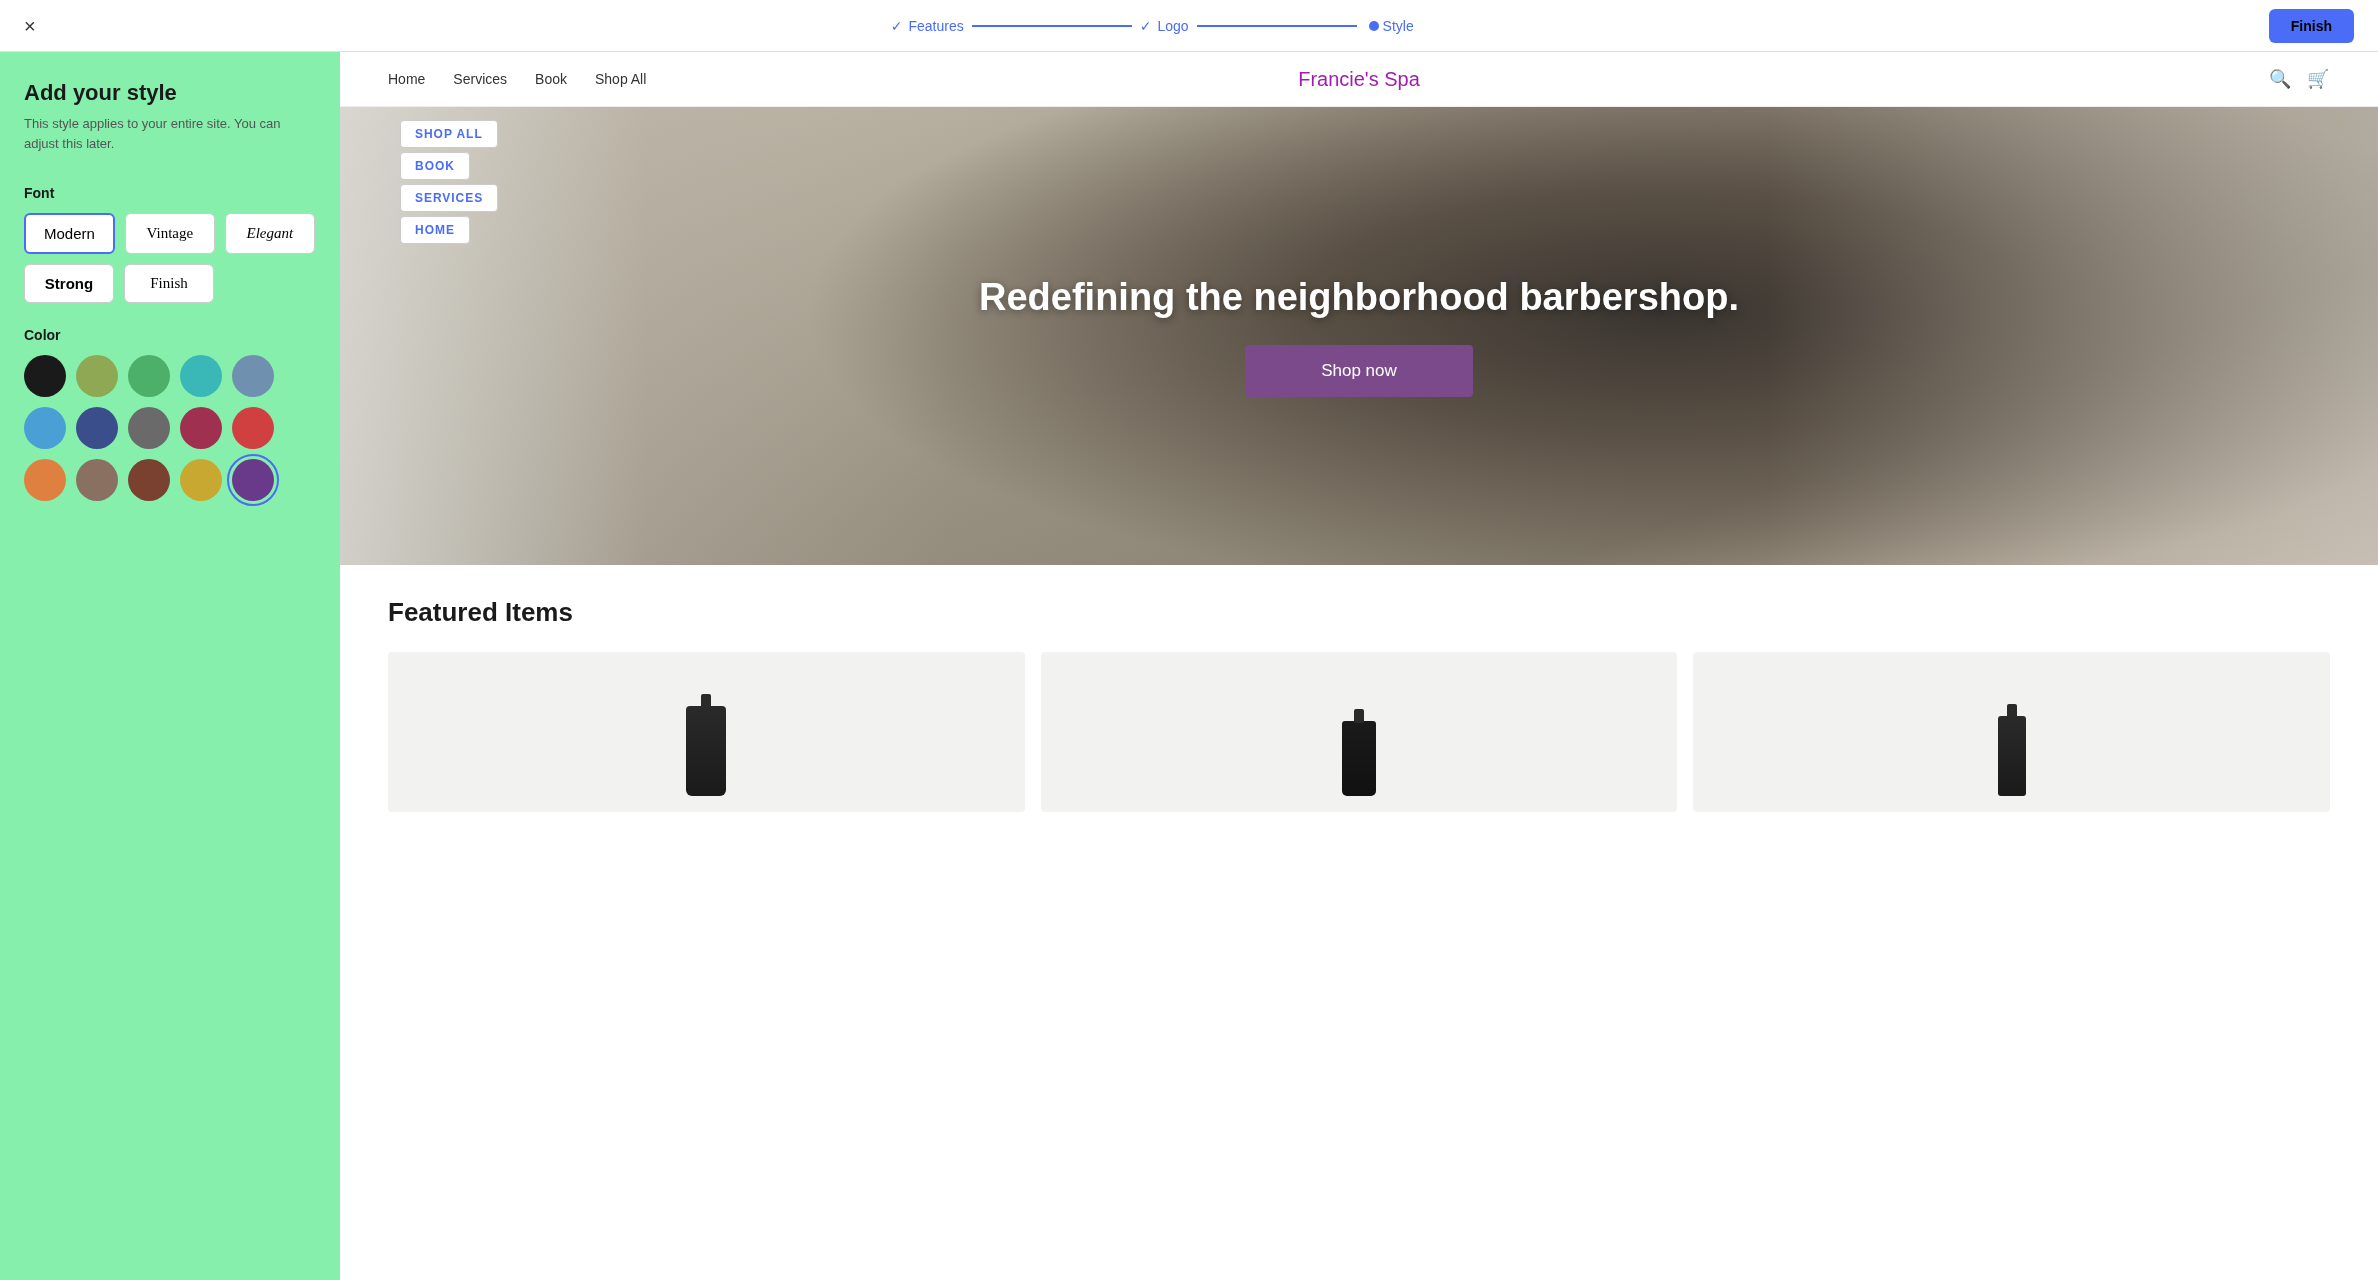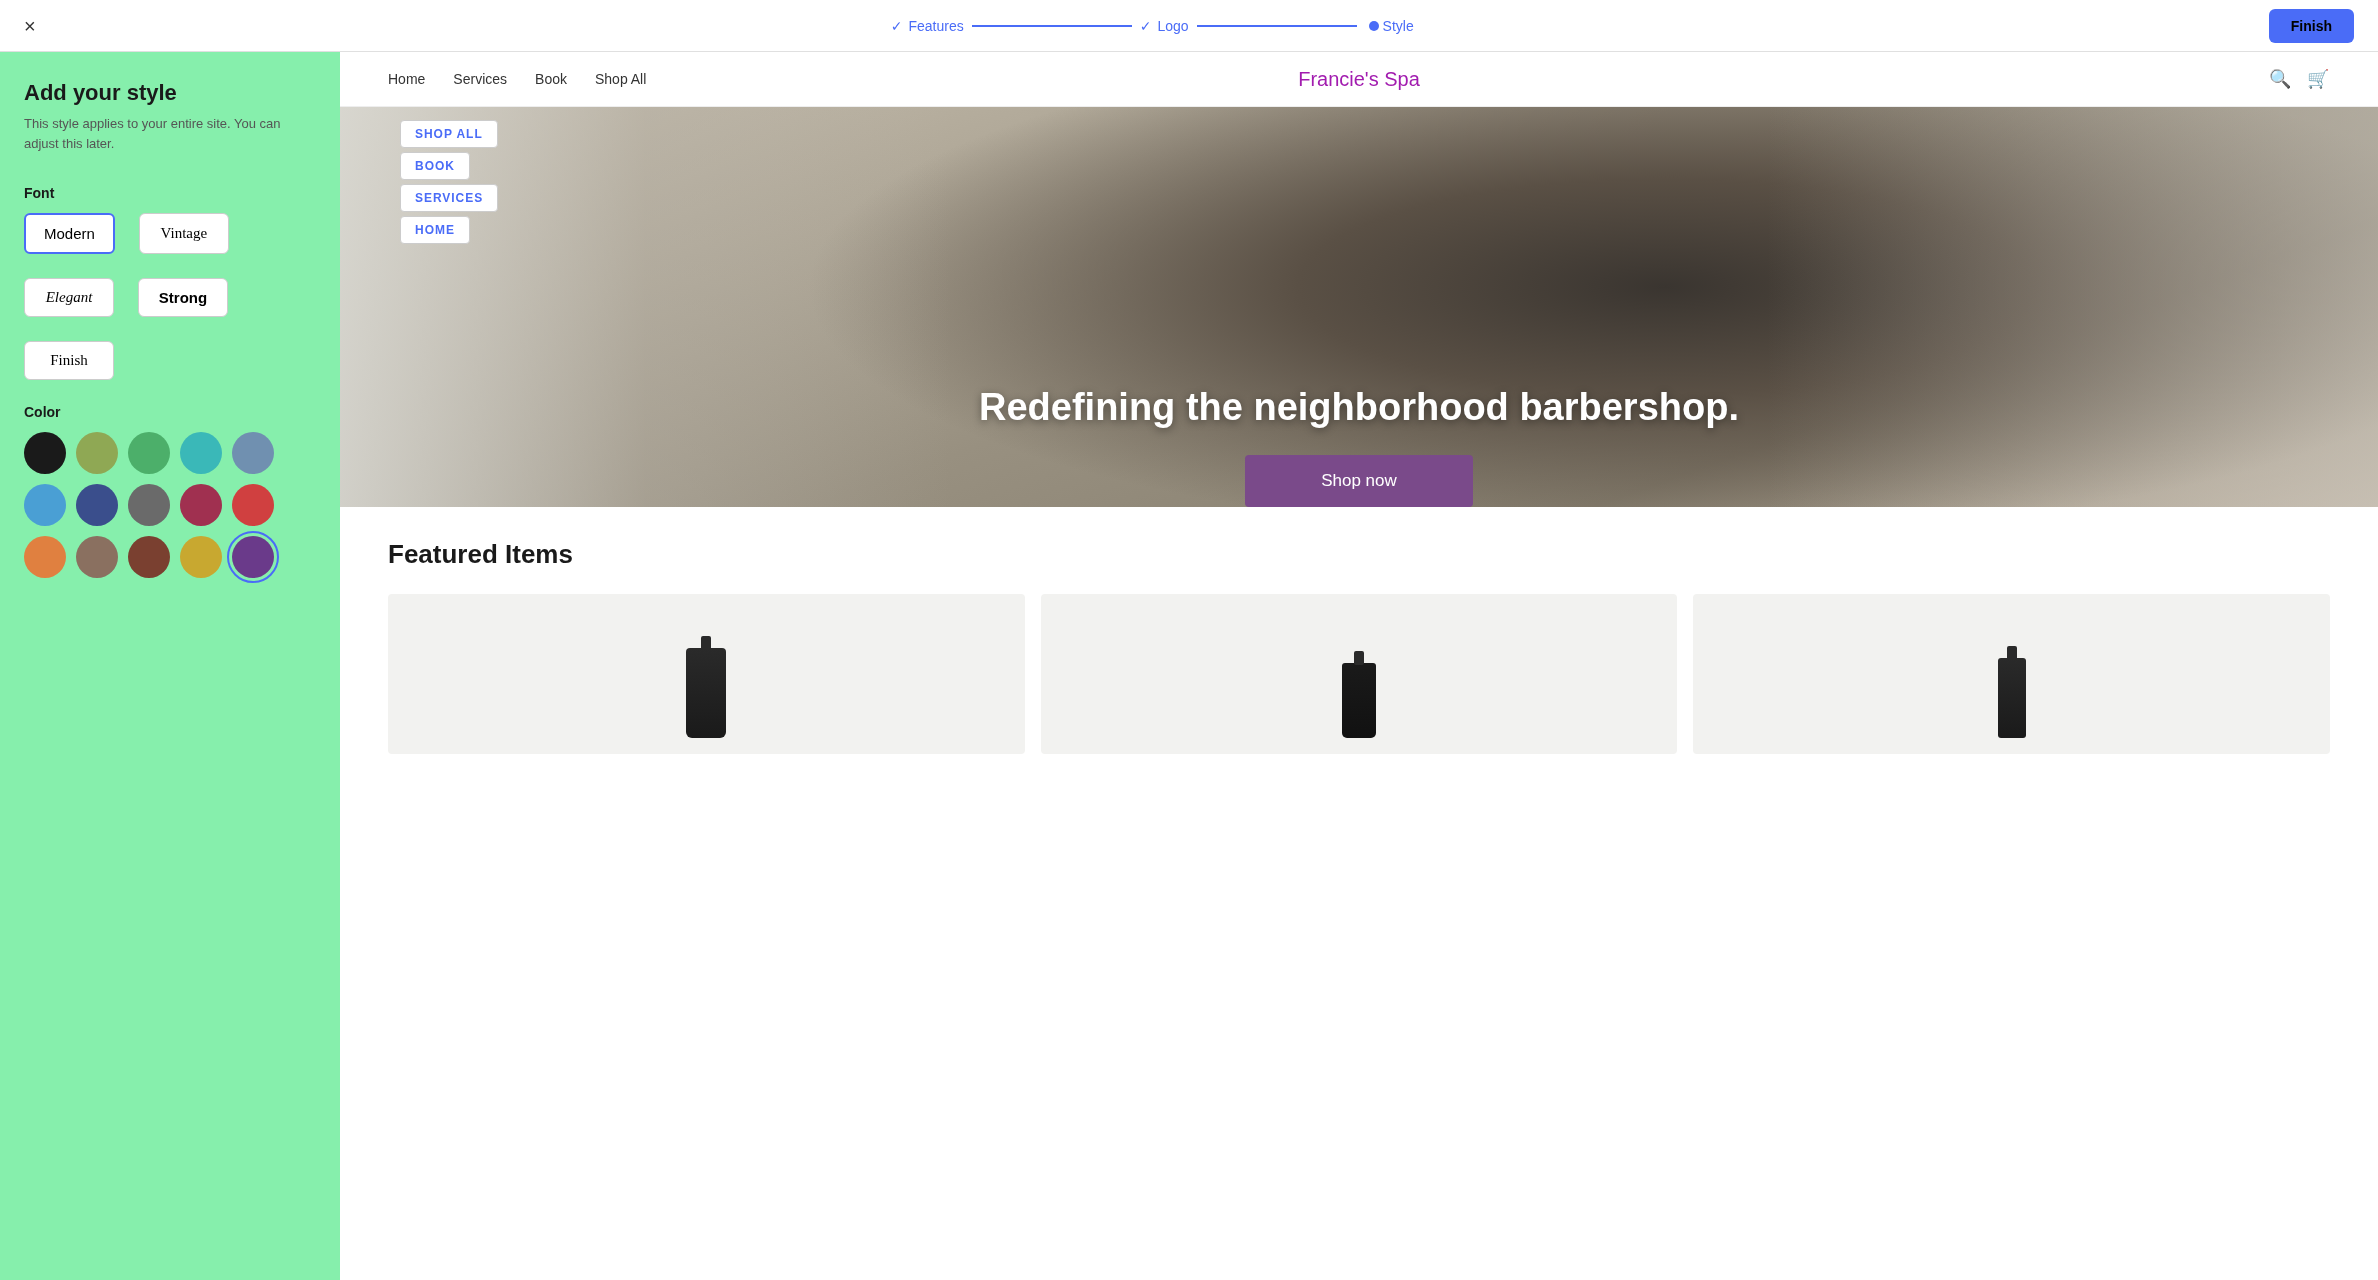--- a/index.html
+++ b/index.html
@@ -35,21 +35,21 @@
     
     .left-panel {
       width: 340px; background: #86efac; padding: 28px 24px; flex-shrink: 0; overflow-y: auto;
     }
     .panel-title { font-size: 22px; font-weight: 700; color: #1a1a1a; margin-bottom: 8px; }
     .panel-desc { font-size: 13px; color: #555; line-height: 1.5; margin-bottom: 32px; }
 
     .section-label { font-size: 14px; font-weight: 600; color: #1a1a1a; margin-bottom: 12px; }
 
     
-    .font-grid { display: flex; flex-wrap: wrap; gap: 24px; margin-bottom: 24px; }
+    .font-grid { display: flex; flex-wrap: wrap; gap: 10px; margin-bottom: 24px; }
     .font-btn {
       border: 1.5px solid #ccc; background: #fff; border-radius: 6px;
       padding: 10px 18px; font-size: 15px; cursor: pointer; min-width: 90px; text-align: center;
     }
     .font-btn.active { border: 2.5px solid #4a6cf7; }
     .font-btn.modern { font-family: -apple-system, sans-serif; font-weight: 400; }
     .font-btn.classic { font-family: Georgia, serif; font-weight: 400; }
     .font-btn.elegant { font-family: 'Palatino Linotype', Palatino, serif; font-style: italic; font-weight: 400; }
     .font-btn.strong { font-family: -apple-system, sans-serif; font-weight: 800; }
     .font-btn.vintage { font-family: Georgia, serif; font-weight: 400; }
@@ -85,23 +85,23 @@
       position: relative; z-index: 10;
     }
     .site-nav-links { display: flex; gap: 28px; }
     .site-nav-link { font-size: 14px; color: #333; text-decoration: none; cursor: pointer; }
     .site-logo { font-size: 20px; font-weight: 400; color: #a21caf; position: absolute; left: 50%; transform: translateX(-50%); }
     .site-nav-icons { display: flex; gap: 16px; align-items: center; }
     .nav-icon { font-size: 18px; cursor: pointer; color: #333; }
 
     
     .hero {
-      position: relative; height: 400px; overflow: hidden;
+      position: relative; height: 458px; overflow: hidden;
       background: linear-gradient(rgba(0,0,0,0.15), rgba(0,0,0,0.15)), #8a8a7a;
-      display: flex; align-items: flex-end; justify-content: center;
+      display: flex; align-items: center; justify-content: center;
     }
     .hero-bg {
       position: absolute; inset: 0;
       background: 
         linear-gradient(rgba(0,0,0,0.1), rgba(0,0,0,0.3)),
         radial-gradient(ellipse at 70% 50%, #6b6b5a 0%, #8a8070 30%, #a09080 60%, #c8b8a0 100%);
     }
     
     .hero-photo-sim {
       position: absolute; inset: 0;

